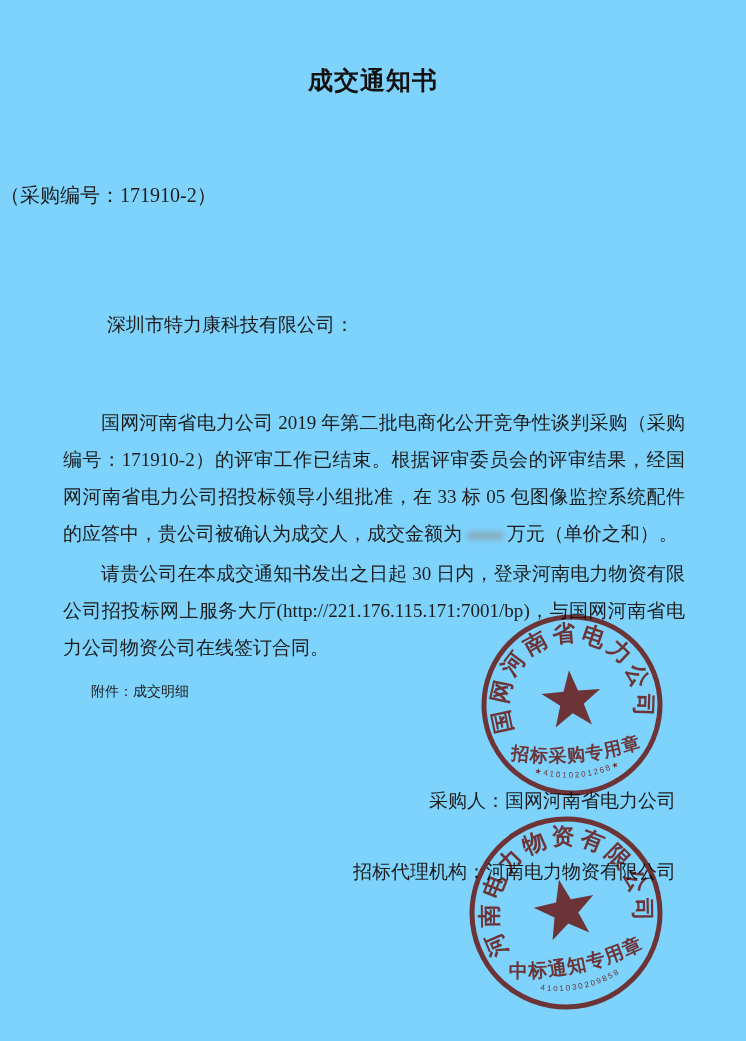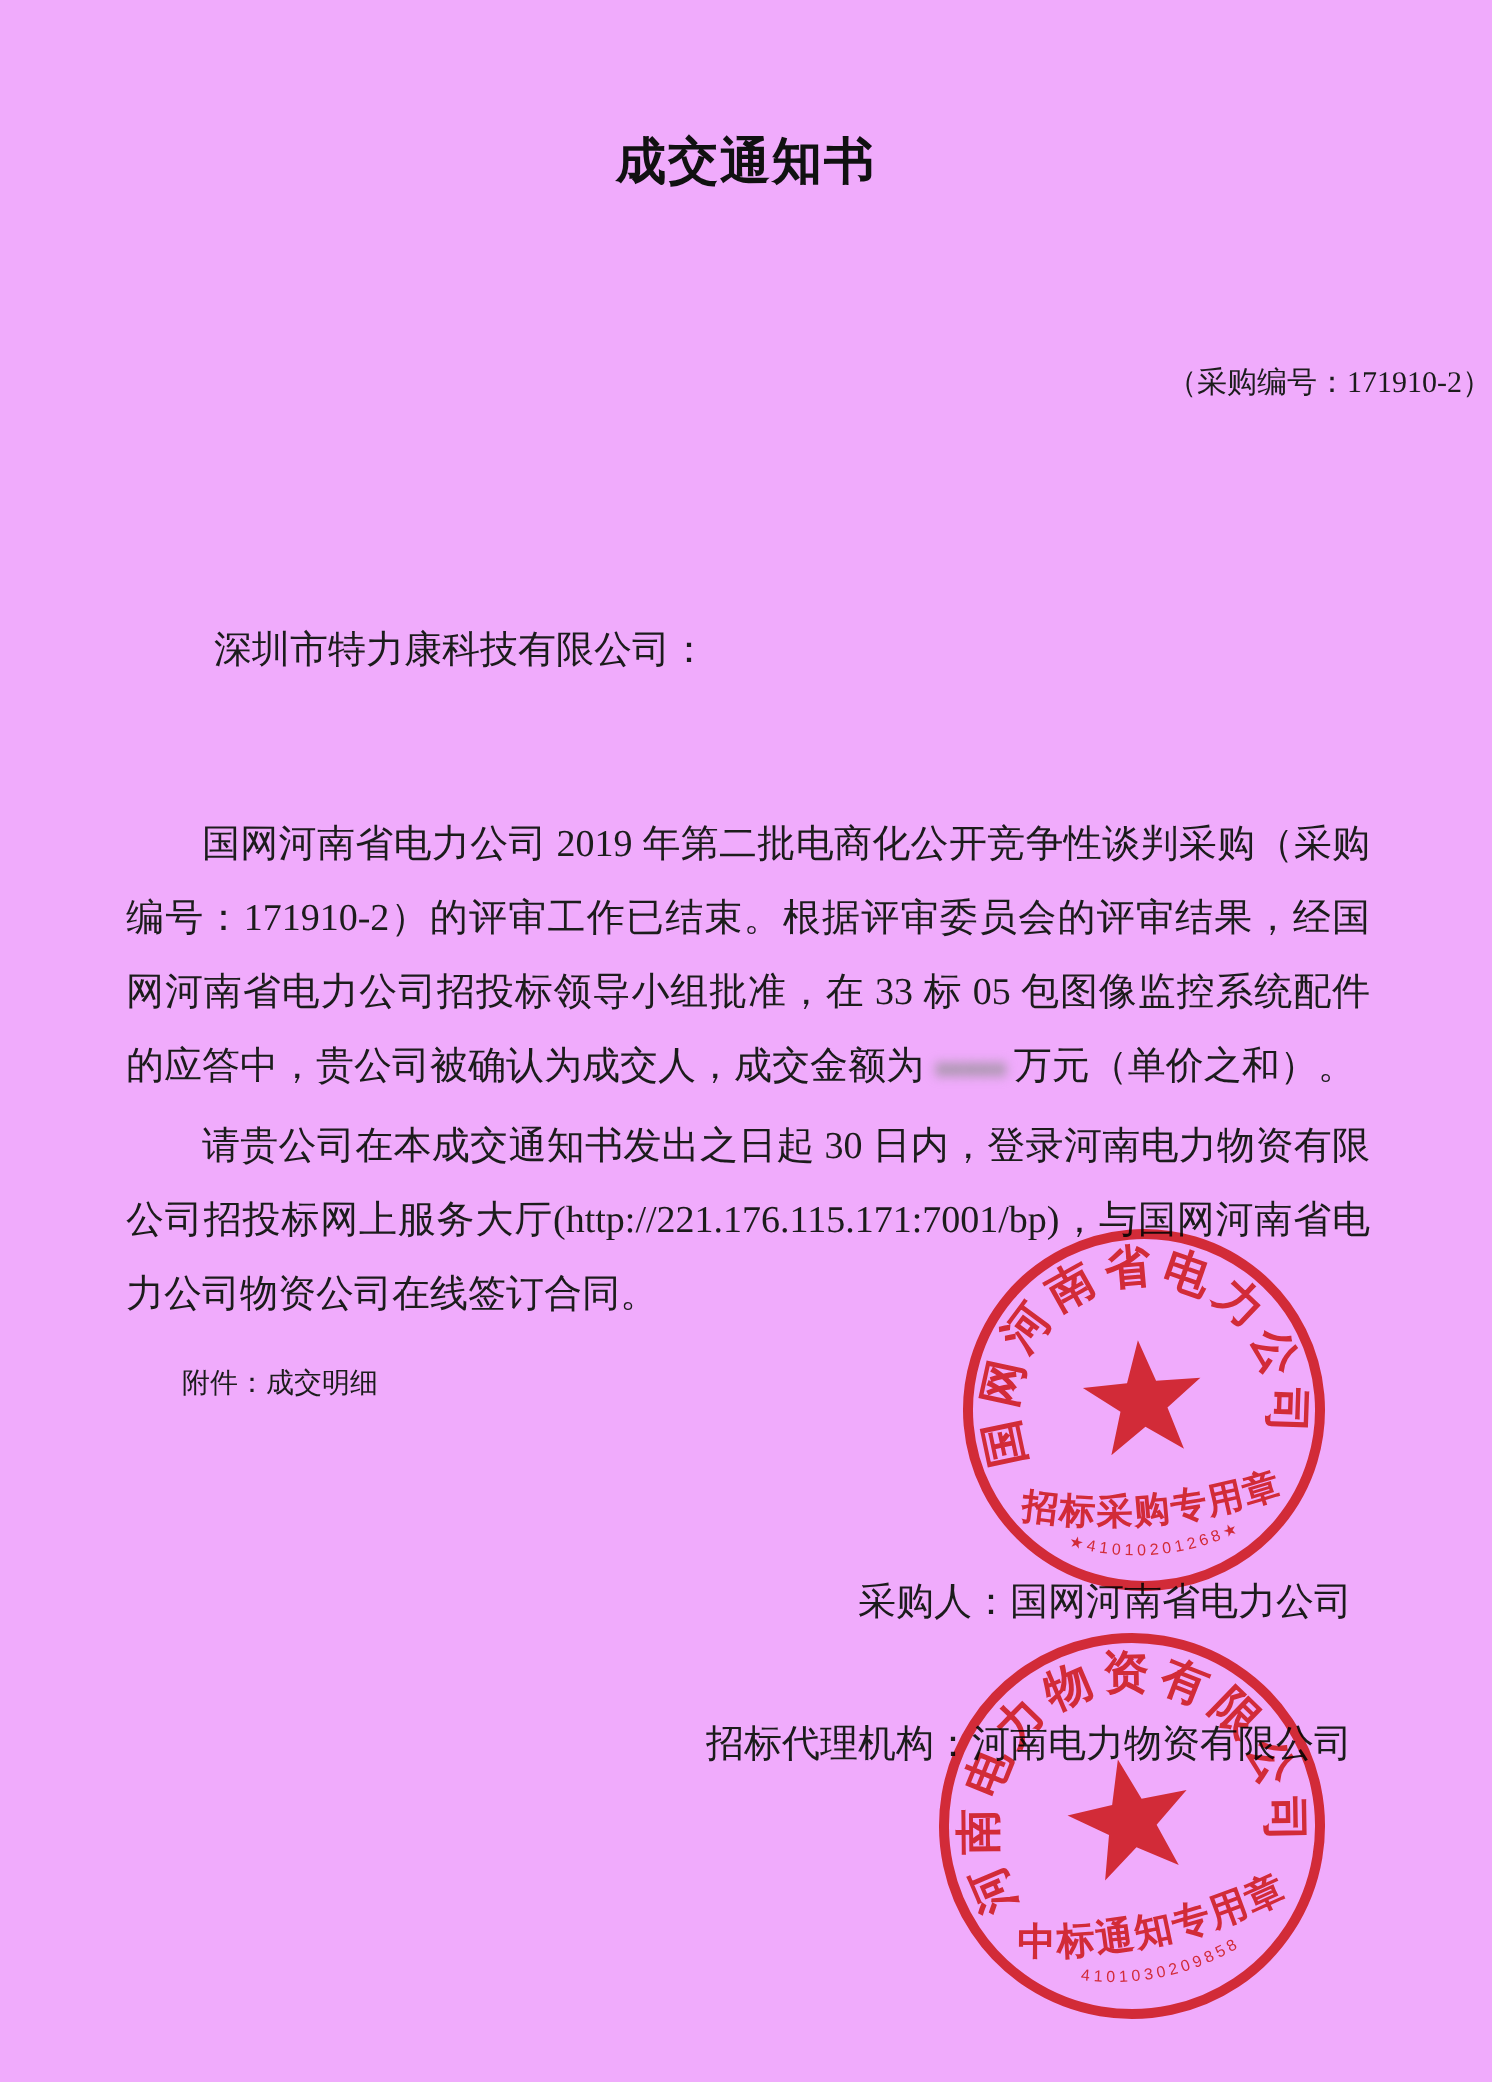--- a/index.html
+++ b/index.html
@@ -1,39 +1,39 @@
 <!DOCTYPE html>
 <html><head>
 <meta charset="utf-8">
 <style>
   html, body { margin: 0; padding: 0; background: #ffffff; }
   .page {
     position: relative;
     width: 746px;
     height: 1041px;
-    background: #f0abfc;
+    background: #7dd3fc;
     overflow: hidden;
     font-family: "Liberation Serif", "DejaVu Serif", serif;
     color: #1c1c1c;
   }
   .title {
     position: absolute;
     top: 64px; left: 0; right: 0;
     margin: 0;
     text-align: center;
     font-size: 25px;
     font-weight: bold;
     letter-spacing: 1px;
     color: #111;
   }
   .proc-no {
     position: absolute;
     top: 182px; left: 0; right: 0;
-    text-align: right;
-    font-size: 15px;
+    text-align: left;
+    font-size: 20px;
   }
   .addressee {
     position: absolute;
     top: 312px; left: 63px;
     font-size: 19px;
     margin-left: 44px;
   }
   .bodytext {
     position: absolute;
     left: 63px;

